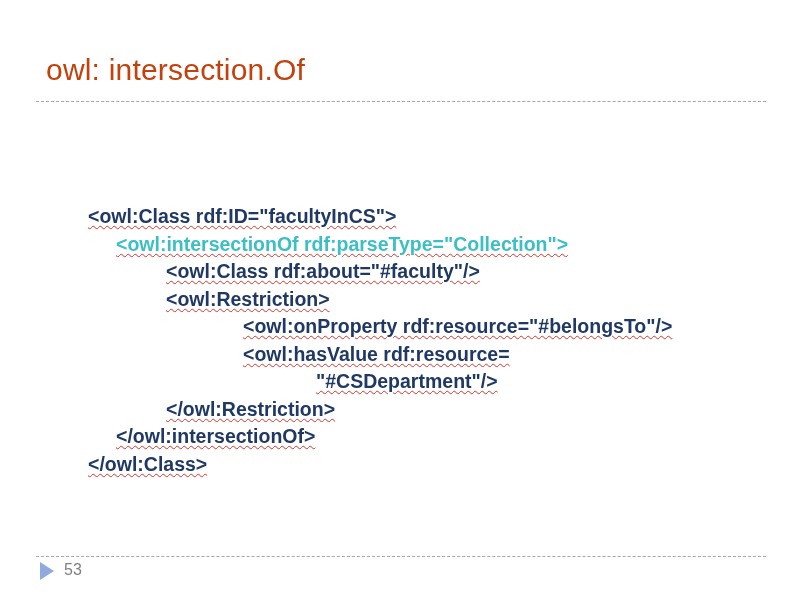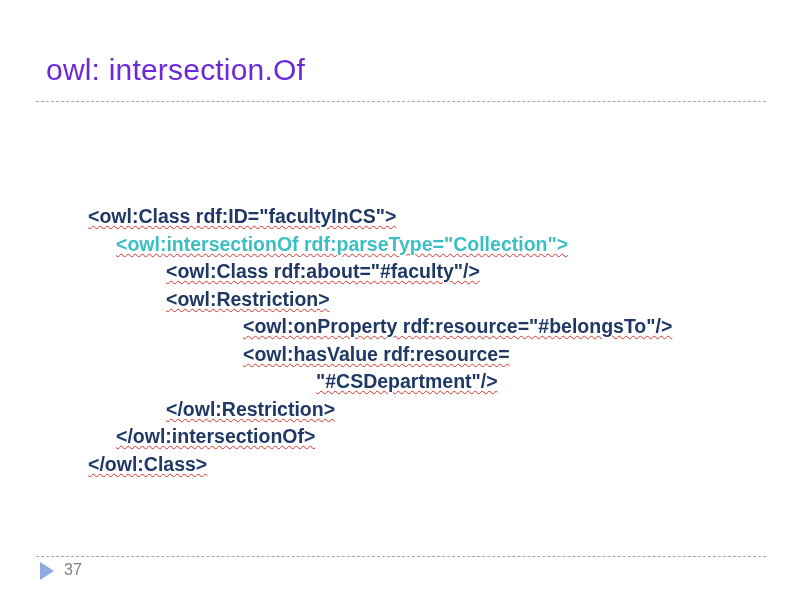--- a/index.html
+++ b/index.html
@@ -16,21 +16,21 @@
     -webkit-font-smoothing: antialiased;
   }
 
   
   #slide-title {
     position: absolute;
     left: 46px;
     top: 53px;
     font-size: 30px;
     font-weight: 400;
-    color: #6d28d9;
+    color: #c2410c;
     letter-spacing: 0.2px;
     white-space: nowrap;
   }
 
   
   .rule {
     position: absolute;
     left: 36px;
     width: 730px;
     height: 0;
@@ -89,13 +89,13 @@
 
 <div id="slide-title">owl: intersection.Of</div>
 
 <div id="rule-top" class="rule"></div>
 
 <div id="code-block"><span class="code-line" style="padding-left: 88px; color: rgb(31, 56, 100);"><span class="squiggle">&lt;owl:Class rdf:ID="facultyInCS"&gt;</span></span><span class="code-line" style="padding-left: 116px; color: rgb(59, 191, 196);"><span class="squiggle">&lt;owl:intersectionOf rdf:parseType="Collection"&gt;</span></span><span class="code-line" style="padding-left: 166px; color: rgb(31, 56, 100);"><span class="squiggle">&lt;owl:Class rdf:about="#faculty"/&gt;</span></span><span class="code-line" style="padding-left: 166px; color: rgb(31, 56, 100);"><span class="squiggle">&lt;owl:Restriction&gt;</span></span><span class="code-line" style="padding-left: 243px; color: rgb(31, 56, 100);"><span class="squiggle">&lt;owl:onProperty rdf:resource="#belongsTo"/&gt;</span></span><span class="code-line" style="padding-left: 243px; color: rgb(31, 56, 100);"><span class="squiggle">&lt;owl:hasValue rdf:resource=</span></span><span class="code-line" style="padding-left: 316px; color: rgb(31, 56, 100);"><span class="squiggle">"#CSDepartment"/&gt;</span></span><span class="code-line" style="padding-left: 166px; color: rgb(31, 56, 100);"><span class="squiggle">&lt;/owl:Restriction&gt;</span></span><span class="code-line" style="padding-left: 116px; color: rgb(31, 56, 100);"><span class="squiggle">&lt;/owl:intersectionOf&gt;</span></span><span class="code-line" style="padding-left: 88px; color: rgb(31, 56, 100);"><span class="squiggle">&lt;/owl:Class&gt;</span></span></div>
 
 <div id="rule-bottom" class="rule"></div>
 
 <div id="page-marker"></div>
-<div id="page-number">37</div>
+<div id="page-number">53</div>
 
 </body></html>

